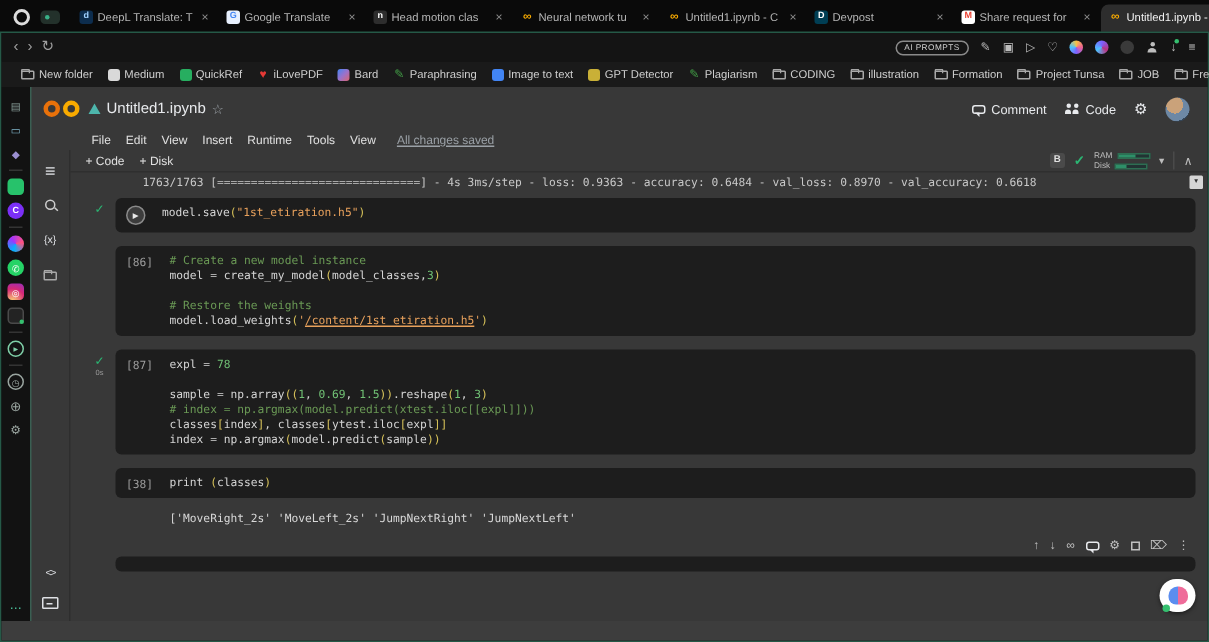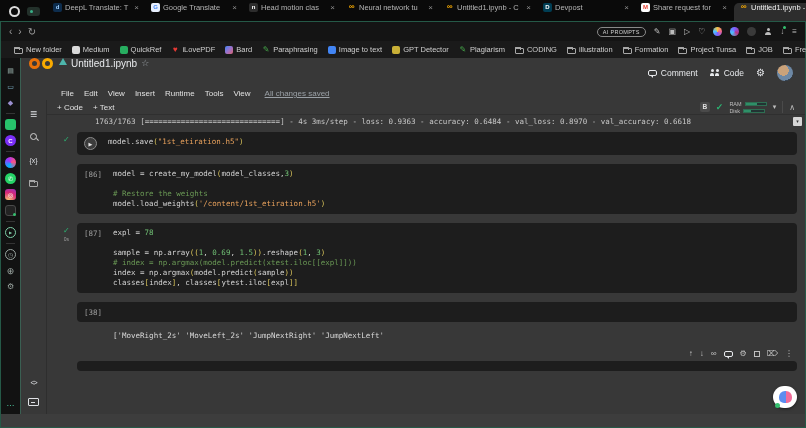--- a/index.html
+++ b/index.html
@@ -5,21 +5,21 @@
   *{box-sizing:border-box;margin:0;padding:0}
   html,body{width:806px;height:428px;overflow:hidden;background:#0a0a0a;
     font-family:"Liberation Sans",sans-serif;color:#cfcfcf}
   .app{width:806px;height:428px;display:flex;flex-direction:column}
 
   
   .tabbar{height:21px;flex:none;display:flex;align-items:center;background:#0a0a0a;padding:2px 4px 0 4px;gap:2px}
   .opera-logo{width:11px;height:11px;border:2px solid #ddd;border-radius:50%;margin:0 5px;flex:none}
   .ws-ico{width:13px;height:9px;background:#23312b;border-radius:3px;margin-right:6px;flex:none;position:relative}
   .ws-ico::before{content:"";position:absolute;left:3px;top:3px;width:3px;height:3px;border-radius:50%;background:#39b087}
-  .tab{height:18px;display:flex;align-items:flex-start;gap:3px;padding:0 5px;width:96px;min-width:0;
+  .tab{height:18px;display:flex;align-items:center;gap:3px;padding:0 5px;width:96px;min-width:0;
        color:#b5b5b5;font-size:7.5px;border-radius:5px 5px 0 0;flex:none}
   .tab.active{background:#2d2d2d;color:#f2f2f2}
   .tab .t-title{white-space:nowrap;overflow:hidden;text-overflow:ellipsis;flex:1}
   .tab .t-x{color:#8f8f8f;font-size:8px;flex:none}
   .fav{width:9px;height:9px;border-radius:2px;font-size:6px;line-height:9px;text-align:center;flex:none;font-weight:bold}
   .fv-deepl{background:#0d2d4e;color:#9fd0ff}
   .fv-gt{background:#e8f0fe;color:#4285f4}
   .fv-n{background:#2d2d2d;color:#fff}
   .fv-co{background:transparent;color:#f9ab00;font-size:8px;line-height:8px}
   .fv-dp{background:#003e54;color:#fff}
@@ -46,21 +46,21 @@
   .ext2{width:9px;height:9px;border-radius:50%;background:conic-gradient(#7b61ff,#b83280,#4cc2ff,#7b61ff)}
   .extd{width:9px;height:9px;border-radius:50%;background:#3a3a3a}
   .person{width:8px;height:8px;position:relative}
   .person::before{content:"";position:absolute;left:2.5px;top:0;width:3px;height:3px;border-radius:50%;background:#bdbdbd}
   .person::after{content:"";position:absolute;left:1px;top:4px;width:6px;height:3px;border-radius:3px 3px 0 0;background:#bdbdbd}
   .dl{position:relative;color:#bdbdbd;font-size:8px}
   .dl::after{content:"";position:absolute;right:-2px;top:-1px;width:3px;height:3px;border-radius:50%;background:#35c06f}
 
   
   .bmbar{height:17px;flex:none;display:flex;align-items:center;gap:4px;padding:0 10px;background:#1a1a1a;font-size:7.5px;color:#cfcfcf}
-  .bm{display:flex;align-items:flex-end;gap:3px;padding:0 3px;white-space:nowrap}
+  .bm{display:flex;align-items:center;gap:3px;padding:0 3px;white-space:nowrap}
   .fold{width:9px;height:6px;border:1px solid #a8a8a8;border-radius:1px;position:relative;flex:none;margin-top:1px}
   .fold::before{content:"";position:absolute;top:-2px;left:-1px;width:4px;height:2px;border:1px solid #a8a8a8;border-bottom:none;border-radius:1px 1px 0 0}
   .site{width:8px;height:8px;border-radius:2px;flex:none;font-size:6px;line-height:8px;text-align:center;color:#fff}
   .s-medium{background:#d9d9d9}
   .s-quickref{background:#27ae60}
   .s-ilovepdf{background:transparent;color:#e53935;font-size:8px}
   .s-bard{background:linear-gradient(135deg,#4285f4,#9b72cb,#d96570)}
   .s-para{background:transparent;color:#43a047;font-size:8px}
   .s-img2t{background:#4285f4}
   .s-gptd{background:#c9b037}
@@ -81,21 +81,21 @@
   .os8{background:radial-gradient(circle at 30% 110%,#feda75,#d62976 60%,#962fbf);border-radius:3px}.os8::before{content:"◎";color:#fff;font-size:6px}
   .os9{background:#232323;border:1px solid #4a4a4a}.os9::after{content:"";position:absolute;right:-1px;bottom:-1px;width:3px;height:3px;border-radius:50%;background:#35c06f}
   .os10{border:1px solid #7fcfa8;border-radius:50%}.os10::before{content:"▶";color:#7fcfa8;font-size:4px}
   .os11{border:1px solid #9aa5a0;border-radius:50%}.os11::before{content:"◷";color:#9aa5a0;font-size:6px}
   .os12::before{content:"⊕";color:#9aa5a0;font-size:9px}
   .os13::before{content:"⚙";color:#9aa5a0;font-size:8px}
   .os-dots{margin-top:auto;color:#4ecca3;font-size:8px}
 
   
   .colab{flex:1;display:flex;flex-direction:column;background:#383838;min-width:0;border-left:1px solid rgba(64,168,132,.35)}
-  .cheader{height:29px;flex:none;display:flex;gap:4px;padding:0 12px 0 8px}
+  .cheader{height:29px;flex:none;display:flex;align-items:center;gap:4px;padding:0 12px 0 8px}
   .co-logo{width:24px;height:12px;position:relative;flex:none;margin-right:2px}
   .co-logo i{position:absolute;top:0;width:11px;height:11px;border:3px solid #f9ab00;border-radius:50%}
   .co-logo i:first-child{left:0;border-color:#e8710a}
   .co-logo i:last-child{right:0}
   .drive-ico{width:0;height:0;border-left:4px solid transparent;border-right:4px solid transparent;border-bottom:7px solid #4db6ac;flex:none}
   .ntitle{font-size:10px;color:#e8eaed}
   .star{color:#9aa0a6;font-size:9px}
   .ch-right{margin-left:auto;display:flex;align-items:center;gap:12px}
   .hbtn{display:flex;align-items:center;gap:4px;color:#e8eaed;font-size:8.5px}
   .bubble{width:9px;height:6px;border:1px solid #e8eaed;border-radius:2px;position:relative}
@@ -136,21 +136,21 @@
   .clip-line{font-family:"DejaVu Sans Mono",monospace;font-size:7.5px;color:#c8c8c8;white-space:nowrap;overflow:hidden;margin:0 0 6px 18px}
   .cell{position:relative;background:#1d1d1d;border-radius:4px;margin:0 0 9px 0;padding:5px 8px 5px 7px;display:flex;gap:5px}
   .gcheck{position:absolute;left:-14px;top:4px;color:#2bb673;font-size:8px;line-height:8px;text-align:center}
   .gcheck small{display:block;font-size:5px;color:#9e9e9e}
   .exec{width:24px;flex:none;color:#9e9e9e;font-family:"DejaVu Sans Mono",monospace;font-size:7.5px;padding-top:1px}
   .playbtn{width:13px;height:13px;flex:none;border-radius:50%;background:#3c3c3c;border:1px solid #8a8a8a;color:#e8e8e8;font-size:5px;display:flex;align-items:center;justify-content:center;margin-right:6px}
   .codeblk{flex:1;min-width:0;overflow:hidden}
   .cl{font-family:"DejaVu Sans Mono",monospace;font-size:7.5px;line-height:10px;white-space:pre;min-height:10px}
   .tk-w{color:#d4d4d4}.tk-c{color:#6a9955}.tk-s{color:#e8a15c}.tk-n{color:#71c175}
   .tk-y{color:#d8c35a}
-  .tk-l{color:#e8a15c;}
+  .tk-l{color:#e8a15c;text-decoration:underline}
   .out{font-family:"DejaVu Sans Mono",monospace;font-size:7.5px;line-height:10px;color:#d8d8d8;margin:0 0 9px 36px;white-space:pre}
   .celltools{display:flex;justify-content:flex-end;gap:7px;margin:0 4px 3px 0;color:#c0c0c0;font-size:8px;align-items:center}
   .ct{line-height:8px}
   .ct-mirror{width:6px;height:6px;border:1px solid #c0c0c0;display:inline-block}
   .scrollind{position:absolute;right:3px;top:2px;width:9px;height:9px;background:#d6d6d6;border-radius:1px;color:#333;font-size:5px;text-align:center;line-height:9px}
   .fab{position:absolute;right:8px;bottom:6px;width:24px;height:22px;background:#fff;border-radius:11px;display:flex;align-items:center;justify-content:center;box-shadow:0 1px 3px rgba(0,0,0,.5)}
   .fab .brain{width:13px;height:12px;border-radius:6px 6px 5px 5px;background:linear-gradient(90deg,#5b8def 50%,#ef6c9a 50%)}
   .fab::after{content:"";position:absolute;left:2px;bottom:0;width:5px;height:5px;border-radius:50%;background:#35c06f}
 
   .bstrip{height:13px;flex:none;background:#3d3d3d}
@@ -363,21 +363,21 @@
               <span class="cpi cp-code">&lt;&gt;</span>
               <span class="cpi">
                   <span class="term"></span>
                 </span>
             </div>
           </div>
 
           <div class="nbwrap">
             <div class="ntoolbar">
               <span class="addcell">+ Code</span>
-              <span class="addcell">+ Text</span>
+              <span class="addcell">+ Disk</span>
               <div class="nt-right">
                 <span class="bbadge">B</span>
                 <span class="okcheck">✓</span>
                 <div class="resmeter">
                   <span class="resrow">
                       <span>RAM</span>
                       <span class="bar">
                         <i style="width:55%"></i>
                       </span>
                     </span>
@@ -402,42 +402,46 @@
                 <span class="gcheck">✓</span>
                 <span class="playbtn">▶</span>
                 <div class="codeblk">
                   <div class="cl"><span class="tk-w">model.save</span><span class="tk-y">(</span><span class="tk-s">"1st_etiration.h5"</span><span class="tk-y">)</span></div>
                 </div>
               </div>
 
               <div class="cell">
                 <span class="exec">[86]</span>
                 <div class="codeblk">
+                  <div class="cl"><span class="tk-c"># Create a new model instance</span></div>
                   <div class="cl"><span class="tk-w">model = create_my_model</span><span class="tk-y">(</span><span class="tk-w">model_classes,</span><span class="tk-n">3</span><span class="tk-y">)</span></div>
                   <div class="cl"><span class="tk-w"></span></div>
                   <div class="cl"><span class="tk-c"># Restore the weights</span></div>
                   <div class="cl"><span class="tk-w">model.load_weights</span><span class="tk-y">(</span><span class="tk-s">'</span><span class="tk-l">/content/1st_etiration.h5</span><span class="tk-s">'</span><span class="tk-y">)</span></div>
                 </div>
               </div>
 
               <div class="cell">
                 <span class="gcheck">✓<small>0s</small></span>
                 <span class="exec">[87]</span>
                 <div class="codeblk">
                   <div class="cl"><span class="tk-w">expl = </span><span class="tk-n">78</span></div>
                   <div class="cl"><span class="tk-w"></span></div>
                   <div class="cl"><span class="tk-w">sample = np.array</span><span class="tk-y">((</span><span class="tk-n">1</span><span class="tk-w">, </span><span class="tk-n">0.69</span><span class="tk-w">, </span><span class="tk-n">1.5</span><span class="tk-y">))</span><span class="tk-w">.reshape</span><span class="tk-y">(</span><span class="tk-n">1</span><span class="tk-w">, </span><span class="tk-n">3</span><span class="tk-y">)</span></div>
                   <div class="cl"><span class="tk-c"># index = np.argmax(model.predict(xtest.iloc[[expl]]))</span></div>
+                  <div class="cl"><span class="tk-w">classes</span><span class="tk-y">[</span><span class="tk-w">index</span><span class="tk-y">]</span><span class="tk-w">, classes</span><span class="tk-y">[</span><span class="tk-w">ytest.iloc</span><span class="tk-y">[</span><span class="tk-w">expl</span><span class="tk-y">]]</span></div>
                   <div class="cl"><span class="tk-w">index = np.argmax</span><span class="tk-y">(</span><span class="tk-w">model.predict</span><span class="tk-y">(</span><span class="tk-w">sample</span><span class="tk-y">))</span></div>
-                  <div class="cl"><span class="tk-w">classes</span><span class="tk-y">[</span><span class="tk-w">index</span><span class="tk-y">]</span><span class="tk-w">, classes</span><span class="tk-y">[</span><span class="tk-w">ytest.iloc</span><span class="tk-y">[</span><span class="tk-w">expl</span><span class="tk-y">]]</span></div>
                 </div>
               </div>
 
               <div class="cell">
                 <span class="exec">[38]</span>
+                <div class="codeblk">
+                  <div class="cl"><span class="tk-w">print </span><span class="tk-y">(</span><span class="tk-w">classes</span><span class="tk-y">)</span></div>
+                </div>
               </div>
               <div class="out"><span>['MoveRight_2s' 'MoveLeft_2s' 'JumpNextRight' 'JumpNextLeft'</span><br></div>
 
               <div class="celltools">
                 <span class="ct">↑</span>
                 <span class="ct">↓</span>
                 <span class="ct">∞</span>
                 <span class="bubble"></span>
                 <span class="ct">⚙</span>
                 <span class="ct-mirror"></span>

